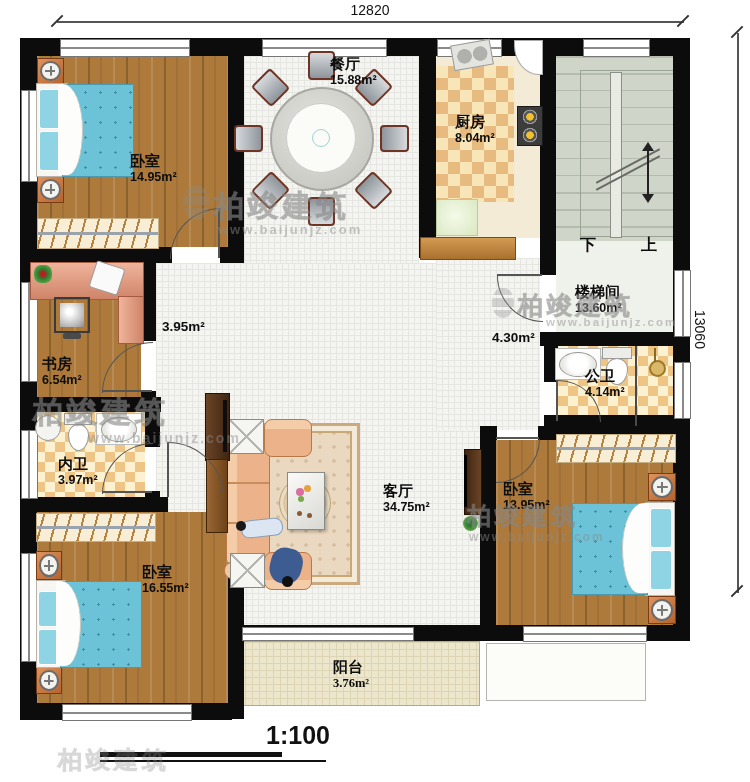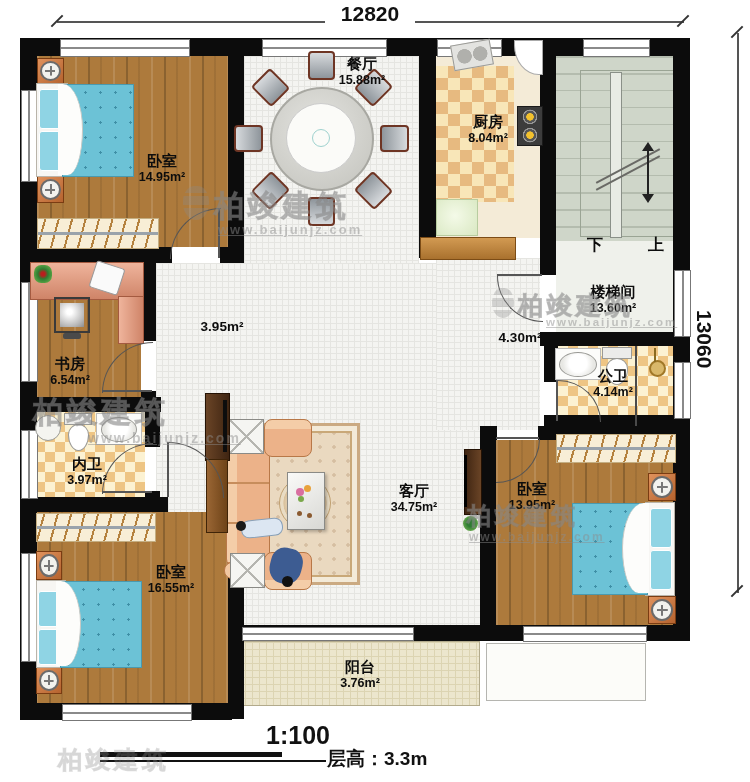--- a/index.html
+++ b/index.html
@@ -16,45 +16,45 @@
   .tile{background-color:#f4f4f1;background-image:linear-gradient(#e5e5e1 1px,transparent 1px),linear-gradient(90deg,#e5e5e1 1px,transparent 1px);background-size:6px 6px;}
   .wood{background-color:#ad7a3c;background-image:repeating-linear-gradient(90deg,rgba(255,255,255,.13) 0 2px,rgba(0,0,0,0) 2px 13px,rgba(0,0,0,.2) 13px 15px,rgba(0,0,0,0) 15px 25px,rgba(0,0,0,.08) 25px 27px,rgba(0,0,0,0) 27px 38px);}
   .checker{background-color:#fcf2d2;background-image:conic-gradient(#eec584 90deg,transparent 90deg 180deg,#eec584 180deg 270deg,transparent 270deg);background-size:20px 20px;}
   .kchecker{background-color:#f8e6b8;background-image:conic-gradient(#e7ba80 90deg,transparent 90deg 180deg,#e7ba80 180deg 270deg,transparent 270deg);background-size:24px 24px;}
   .kitchenf{background-color:#f4ebd7;}
   .stairsf{background-color:#cfd6c9;background-image:repeating-linear-gradient(180deg,#b4bcae 0 1.5px,transparent 1.5px 17px);}
   .landing{background-color:#eff1eb;}
   .balconyf{background-color:#ece6cd;background-image:linear-gradient(#dcd4b2 1px,transparent 1px),linear-gradient(90deg,#dcd4b2 1px,transparent 1px);background-size:7px 7px;border:1px solid #b2aa8c;}
   .wardrobe{background-color:#f8eed6;border:1px solid #c4ae82;
         background-image:linear-gradient(to bottom,transparent 44%,#9aa3ab 44%,#9aa3ab 56%,transparent 56%),repeating-linear-gradient(105deg,transparent 0 6px,#b5823f 6px 8px,transparent 8px 13px);}
-  .rlabel{position:absolute;z-index:50;text-align:center;color:#0d0d0d;font-weight:bold;line-height:1.12;}
+  .rlabel{position:absolute;z-index:50;text-align:left;color:#0d0d0d;font-weight:bold;line-height:1.12;}
   .rname{font-size:15px;}
   .rarea{font-size:12.5px;}
   .arc{position:absolute;z-index:45;}
   .leaf{position:absolute;z-index:45;background:#555;}
   .nstand{position:absolute;z-index:40;background:linear-gradient(135deg,#e0925c,#b5632f);border:1px solid #7a3c12;}
   .knob{position:absolute;inset:2px;background:#f2f2ee;border:2px solid #6b6b6b;border-radius:50%;
         background-image:linear-gradient(#777 0,#777 0),linear-gradient(#777 0,#777 0);
         background-size:2px 60%,60% 2px;background-position:center;background-repeat:no-repeat;}
   .chair{position:absolute;z-index:40;width:23px;height:25px;background:linear-gradient(180deg,#d7dadd,#8e959b);border:2px solid #6e3524;border-radius:4px;}
   .sofa{background:#ecb289;border:1.5px solid #b87848;border-radius:8px;}
   .sidetbl{background:#f5f5f2;border:1px solid #8a8a86;
         background-image:linear-gradient(45deg,transparent calc(50% - 1px),#b5b5b0 calc(50% - 1px),#b5b5b0 calc(50% + 1px),transparent calc(50% + 1px)),linear-gradient(-45deg,transparent calc(50% - 1px),#b5b5b0 calc(50% - 1px),#b5b5b0 calc(50% + 1px),transparent calc(50% + 1px));}
   .mattress{background-color:#6cc2d6;border:1px solid #4a99ae;
         background-image:radial-gradient(#3f8fa6 1.2px,transparent 1.4px);background-size:15px 15px;}
   .bedframe{background:#f7f6f3;border:1px solid #b9b4aa;}
   .pillow{background:#8fd4e4;border:1px solid #fff;border-radius:3px;}
   .sheet{background:#fdfdfb;border-right:1px solid #c9c9c4;border-radius:0 80% 60% 0 / 0 50% 50% 0;}
   .sheetR{background:#fdfdfb;border-left:1px solid #c9c9c4;border-radius:80% 0 0 60% / 50% 0 0 50%;}
   .wm{position:absolute;z-index:60;pointer-events:none;font-weight:bold;}
   .wm-brand{color:rgba(150,150,150,.30);-webkit-text-stroke:1px rgba(130,130,130,.45);letter-spacing:4px;}
-  .wm-url{color:rgba(140,140,140,.48);letter-spacing:2px;text-decoration:underline;}
+  .wm-url{color:rgba(140,140,140,.48);letter-spacing:2px;}
   .wm-logo{position:absolute;z-index:60;pointer-events:none;opacity:.32;border-radius:45% 45% 50% 50%;
         background:linear-gradient(180deg,#8a8a8a 0 7px,transparent 7px 10px,#8a8a8a 10px 19px,transparent 19px 22px,#8a8a8a 22px 100%);}
-  .dim{position:absolute;z-index:50;color:#111;font-weight:bold;font-size:21px;}
+  .dim{position:absolute;z-index:50;color:#111;font-weight:normal;font-size:14px;}
   .dimline{position:absolute;z-index:50;background:#555;}
   .tick{position:absolute;z-index:50;width:16px;height:2px;background:#333;transform:rotate(-45deg);}
   .tri{position:absolute;z-index:22;width:0;height:0;}
   .titleblk{position:absolute;z-index:55;color:#111;font-weight:bold;}
 </style>
 </head>
 <body>
 
 <div id="plan">
 
@@ -253,21 +253,21 @@
     <div class="rarea">8.04m²</div>
   </div>
   <div class="rlabel" style="left:575px;top:284px;width:76px;">
     <div class="rname">楼梯间</div>
     <div class="rarea">13.60m²</div>
   </div>
   <div class="rlabel" style="left:42px;top:356px;width:56px;">
     <div class="rname">书房</div>
     <div class="rarea">6.54m²</div>
   </div>
-  <div class="rlabel" style="left:162px;top:319px;width:56px;margin-left:32px;">
+  <div class="rlabel" style="left:162px;top:319px;width:56px;">
     <div class="rarea" style="font-size:13.5px;">3.95m²</div>
   </div>
   <div class="rlabel" style="left:492px;top:330px;width:56px;">
     <div class="rarea" style="font-size:13.5px;">4.30m²</div>
   </div>
   <div class="rlabel" style="left:585px;top:368px;width:56px;">
     <div class="rname">公卫</div>
     <div class="rarea">4.14m²</div>
   </div>
   <div class="rlabel" style="left:58px;top:456px;width:58px;">
@@ -279,21 +279,21 @@
     <div class="rarea">34.75m²</div>
   </div>
   <div class="rlabel" style="left:142px;top:564px;width:58px;">
     <div class="rname">卧室</div>
     <div class="rarea">16.55m²</div>
   </div>
   <div class="rlabel" style="left:503px;top:481px;width:58px;">
     <div class="rname">卧室</div>
     <div class="rarea">13.95m²</div>
   </div>
-  <div class="rlabel" style="left:333px;top:659px;width:54px;">
+  <div class="rlabel" style="left:333px;top:659px;width:54px;font-family:Liberation Serif, serif;">
     <div class="rname">阳台</div>
     <div class="rarea">3.76m²</div>
   </div>
   <div class="rlabel" style="left:580px;top:236px;width:30px;">
     <div style="font-size:16px;">下</div>
   </div>
   <div class="rlabel" style="left:641px;top:236px;width:30px;">
     <div style="font-size:16px;">上</div>
   </div>
 
@@ -314,17 +314,14 @@
   <div class="wm wm-url" style="left:546px;top:316px;font-size:11.5px;">www.baijunjz.com</div>
   <div class="wm wm-brand" style="left:33px;top:392px;font-size:30px;">柏竣建筑</div>
   <div class="wm wm-url" style="left:88px;top:430px;font-size:14px;">www.baijunjz.com</div>
   <div class="wm wm-brand" style="left:467px;top:500px;font-size:24px;">柏竣建筑</div>
   <div class="wm wm-url" style="left:469px;top:530px;font-size:12px;">www.baijunjz.com</div>
   <div class="wm wm-brand" style="left:58px;top:744px;font-size:24px;opacity:.55;">柏竣建筑</div>
 
   <div class="titleblk" style="left:266px;top:721px;font-size:25px;">1:100</div>
   <div class="abs" style="left:100px;top:752px;width:182px;height:5px;background:#111;z-index:55;"></div>
   <div class="abs" style="left:100px;top:760px;width:226px;height:2px;background:#111;z-index:55;"></div>
-  <div class="titleblk" style="left:327px;top:746px;font-size:19px;">
-    <span>层高：</span><span>3.3m</span>
-  </div>
 
 </div>
 
 </body></html>

